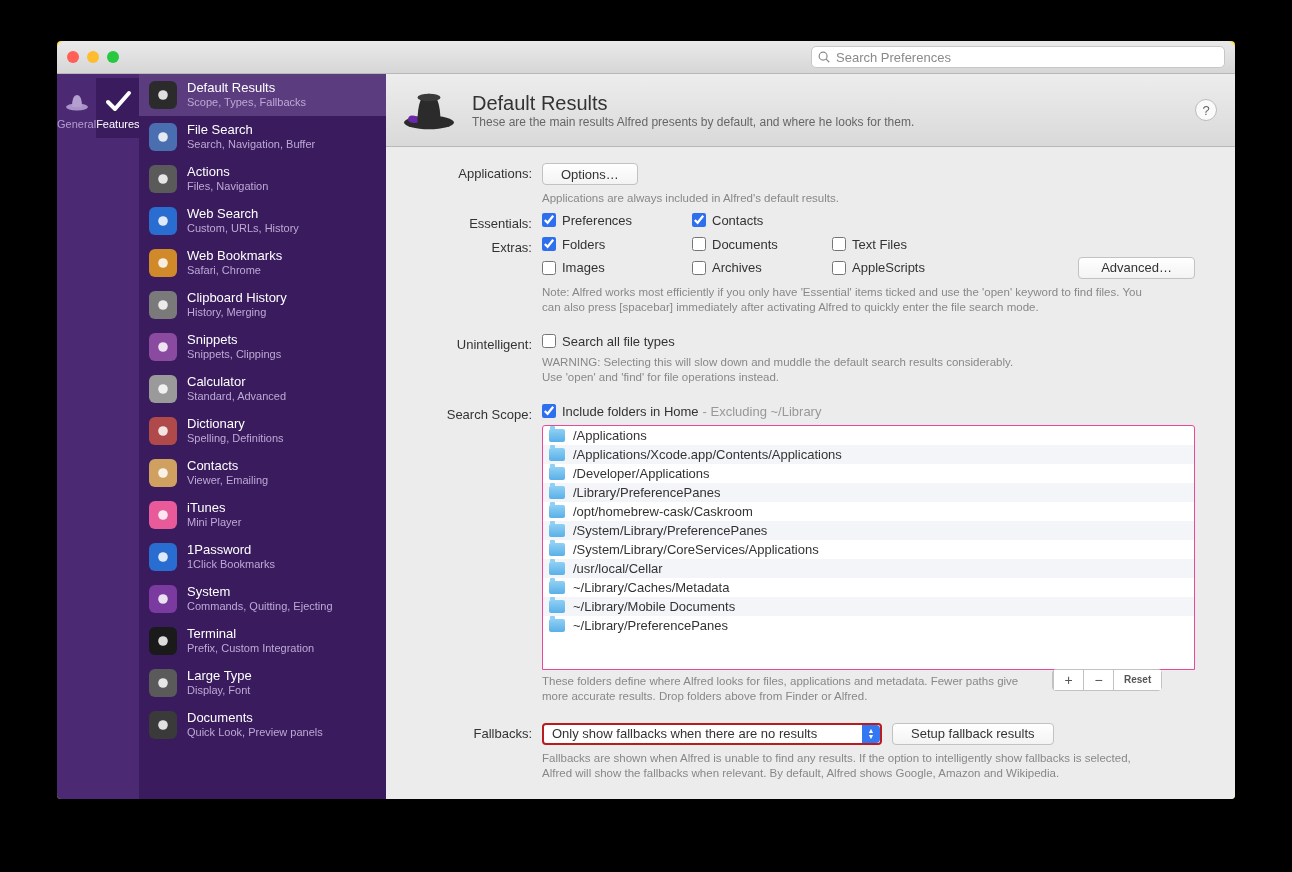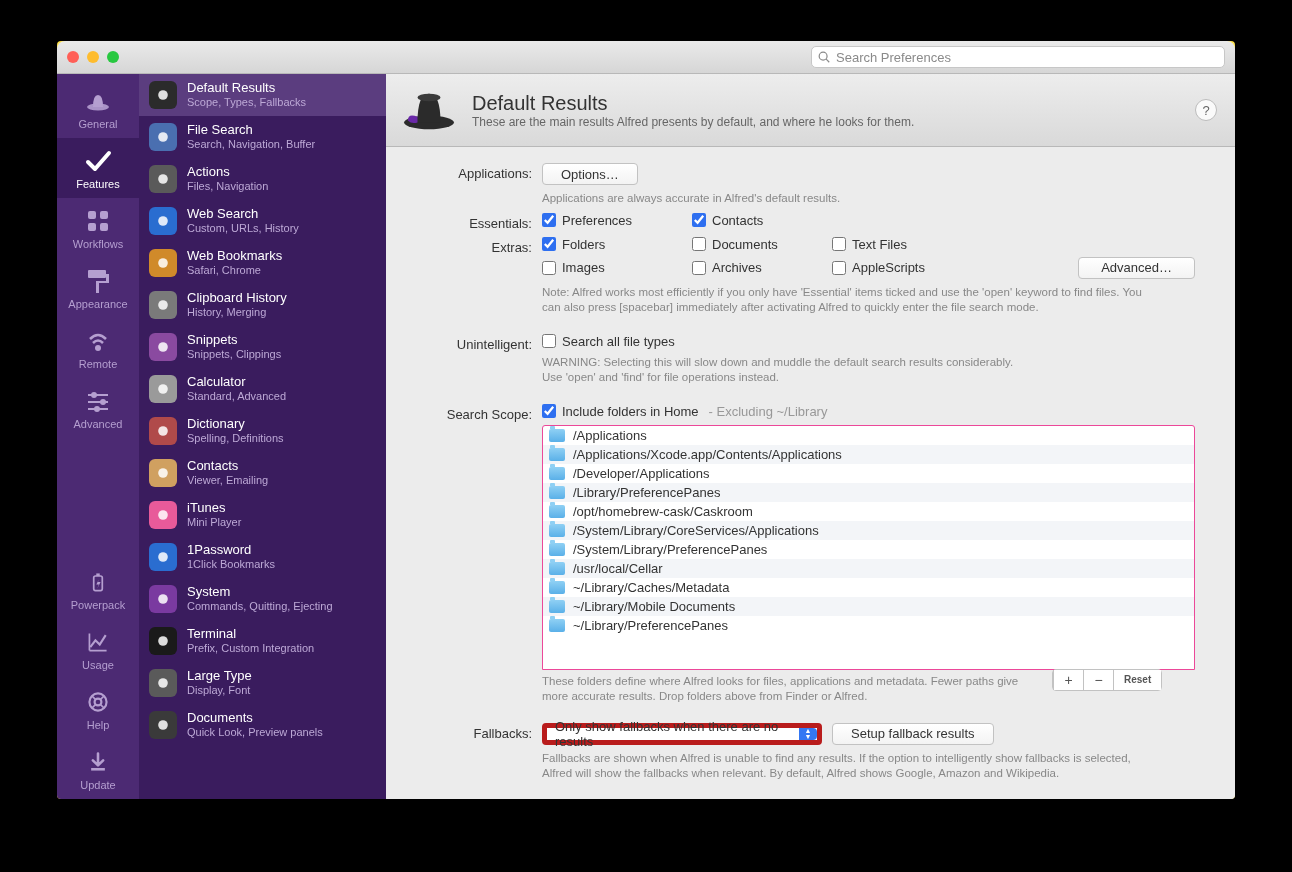--- a/index.html
+++ b/index.html
@@ -66,21 +66,21 @@
     display: flex;
     flex: 1;
     min-height: 0;
   }
 
   
   .nav-rail {
     width: 82px;
     background: #4c2a73;
     display: flex;
-    flex-direction: column;
+    flex-direction: row;
     padding-top: 4px;
   }
   .nav-item {
     display: flex;
     flex-direction: column;
     align-items: center;
     justify-content: center;
     height: 60px;
     color: #b59fd0;
     font-size: 11px;
@@ -188,21 +188,21 @@
   }
   .check-row.essentials {
     grid-template-columns: 150px 140px 150px auto;
   }
   .chk { display:flex; align-items:center; gap:6px; color:#333; }
   .chk input[type=checkbox] {
     width:14px;height:14px;
     accent-color:#2e6ff0;
   }
 
-  .scope-header { display:flex; align-items:center; gap:6px; color:#333; }
+  .scope-header { display:flex; align-items:center; color:#333; }
   .scope-excl { color:#989898; margin-left:4px; }
 
   .scope-list {
     margin-top:6px;
     border:1px solid #ec4899;
     border-radius:3px 3px 0 0;
     background:#fff;
     height: 245px;
     overflow:auto;
   }
@@ -238,23 +238,23 @@
     background:#fff;cursor:pointer;
     font-size:14px;color:#555;
   }
   .scope-toolbar button.reset { width:auto; padding:0 10px; font-size:10px;font-weight:bold; }
 
   .select-wrap {
     display:flex;align-items:center;gap:10px;
   }
   .mac-select {
     display:flex;align-items:center;
-    border:5px solid #b91c1c;border-radius:4px;
+    border:2px solid #b91c1c;border-radius:4px;
     height:22px;background:#fff;
-    width:280px;
+    width:340px;
     position:relative;
     padding-left:8px;font-size:13px;color:#333;
     cursor:pointer;
   }
   .mac-select .arrows {
     position:absolute;right:0;top:0;bottom:0;width:18px;
     background:#3477f3;border-radius:0 4px 4px 0;
     display:flex;flex-direction:column;align-items:center;justify-content:center;
     color:#fff;font-size:7px;line-height:6px;
   }
@@ -582,21 +582,21 @@
         </div>
         <div class="help-btn">?</div>
       </div>
 
       <div class="content">
 
         <div class="row">
           <div class="row-label">Applications:</div>
           <div class="row-body">
             <button class="mac-btn">Options…</button>
-            <div class="hint">Applications are always accurate in Alfred's default results.</div>
+            <div class="hint">Applications are always included in Alfred's default results.</div>
           </div>
         </div>
 
         <div class="row">
           <div class="row-label">Essentials:</div>
           <div class="row-body">
             <div class="check-row essentials">
               <label class="chk">
                   <input type="checkbox" checked="" style="">
                   <span>Preferences</span>
@@ -681,25 +681,25 @@
                 <div class="scope-row">
                   <div class="folder-ico"></div>
                   <span>/Library/PreferencePanes</span>
                 </div>
                 <div class="scope-row">
                   <div class="folder-ico"></div>
                   <span>/opt/homebrew-cask/Caskroom</span>
                 </div>
                 <div class="scope-row">
                   <div class="folder-ico"></div>
+                  <span>/System/Library/PreferencePanes</span>
+                </div>
+                <div class="scope-row">
+                  <div class="folder-ico"></div>
                   <span>/System/Library/CoreServices/Applications</span>
-                </div>
-                <div class="scope-row">
-                  <div class="folder-ico"></div>
-                  <span>/System/Library/PreferencePanes</span>
                 </div>
                 <div class="scope-row">
                   <div class="folder-ico"></div>
                   <span>/usr/local/Cellar</span>
                 </div>
                 <div class="scope-row">
                   <div class="folder-ico"></div>
                   <span>~/Library/Caches/Metadata</span>
                 </div>
                 <div class="scope-row">

